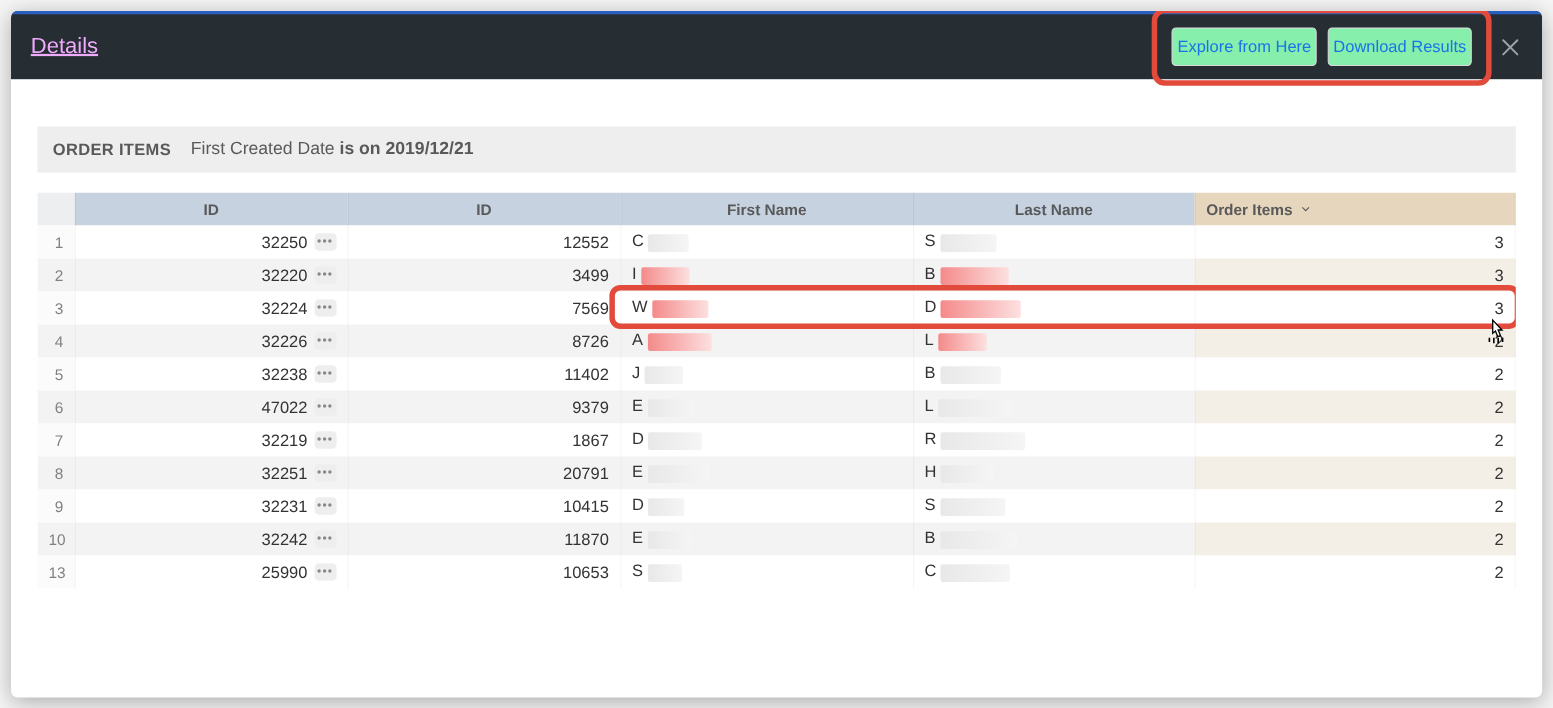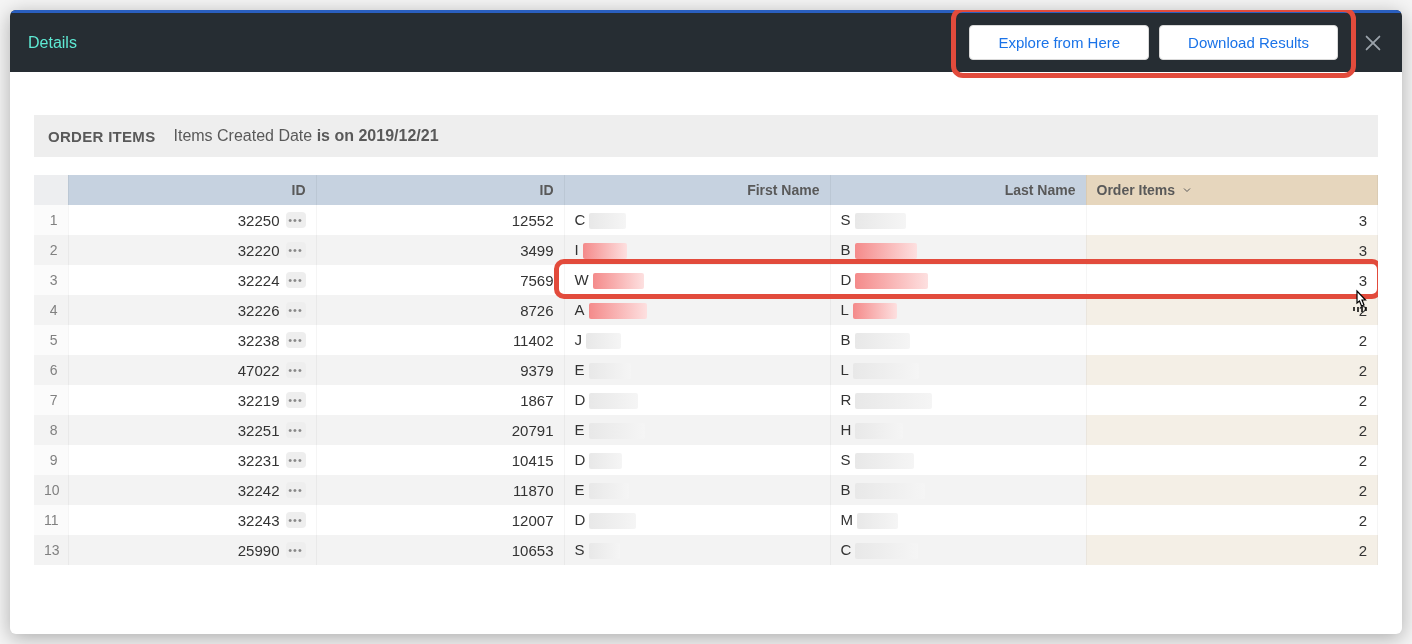--- a/index.html
+++ b/index.html
@@ -23,35 +23,36 @@
     }
     .header {
       background: #262d33;
       height: 62px;
       display: flex;
       align-items: center;
       padding: 0 18px;
       border-top: 3px solid #2a5fbf;
     }
     .header-title {
-      color: #5eead4;
-      font-size: 16px;
+      color: #f0abfc;
+      font-size: 20px;
       font-weight: 400;
       flex: 1;
+      text-decoration: underline;
     }
     .header-buttons {
       display: flex;
       gap: 10px;
       position: relative;
     }
     .btn {
-      background: #ffffff;
+      background: #86efac;
       border: 1px solid #d9d9d9;
       border-radius: 4px;
-      padding: 8px 28px;
+      padding: 8px 4px;
       font-size: 15px;
       color: #1a73e8;
       cursor: pointer;
       font-weight: 400;
     }
     .close-btn {
       margin-left: 24px;
       color: #9ba3ab;
       cursor: pointer;
       display: flex;
@@ -90,21 +91,21 @@
       position: relative;
     }
     table {
       width: 100%;
       border-collapse: collapse;
       table-layout: fixed;
     }
     thead th {
       font-size: 14px;
       font-weight: 700;
-      text-align: right;
+      text-align: center;
       padding: 7px 10px;
       color: #595959;
       border-right: 1px solid rgba(0,0,0,0.05);
     }
     .th-rownum { width: 34px; background: #edeef0; }
     .th-dim { background: #c6d2e0; }
     .th-measure { background: #e6d6bd; }
     .th-measure-inner { display: flex; align-items: center; gap: 6px; }
     tbody td {
       font-size: 15px;
@@ -190,21 +191,21 @@
           <line x1="5" y1="5" x2="19" y2="19"></line>
           <line x1="19" y1="5" x2="5" y2="19"></line>
         </svg>
     </div>
   </div>
 
   <div class="content">
     <div class="filter-bar">
       <span class="filter-title">ORDER ITEMS</span>
       <span class="filter-text">
-        <span>Items Created Date</span>
+        <span>First Created Date</span>
         <span class="bold">is on 2019/12/21</span>
       </span>
     </div>
 
     <div class="table-wrap">
       <table>
         <colgroup>
           <col style="width:34px">
           <col style="width:248px">
           <col style="width:248px">
@@ -354,33 +355,20 @@
                   <span>32242</span>
                   <span class="ellipsis-btn">•••</span>
                 </span>
               </td>
               <td class="cell-dim cell-right">11870</td>
               <td class="cell-dim"><span>E</span><span class="blur-box blur-gray" style="width: 40px;"></span></td>
               <td class="cell-dim"><span>B</span><span class="blur-box blur-gray" style="width: 70px;"></span></td>
               <td class="cell-measure cell-right">2</td>
             </tr>
             <tr>
-              <td class="rownum cell-dim">11</td>
-              <td class="cell-dim cell-right">
-                <span class="id-cell">
-                  <span>32243</span>
-                  <span class="ellipsis-btn">•••</span>
-                </span>
-              </td>
-              <td class="cell-dim cell-right">12007</td>
-              <td class="cell-dim"><span>D</span><span class="blur-box blur-gray" style="width: 47px;"></span></td>
-              <td class="cell-dim"><span>M</span><span class="blur-box blur-gray" style="width: 41px;"></span></td>
-              <td class="cell-measure cell-right">2</td>
-            </tr>
-            <tr>
               <td class="rownum cell-dim">13</td>
               <td class="cell-dim cell-right">
                 <span class="id-cell">
                   <span>25990</span>
                   <span class="ellipsis-btn">•••</span>
                 </span>
               </td>
               <td class="cell-dim cell-right">10653</td>
               <td class="cell-dim"><span>S</span><span class="blur-box blur-gray" style="width: 31px;"></span></td>
               <td class="cell-dim"><span>C</span><span class="blur-box blur-gray" style="width: 63px;"></span></td>

